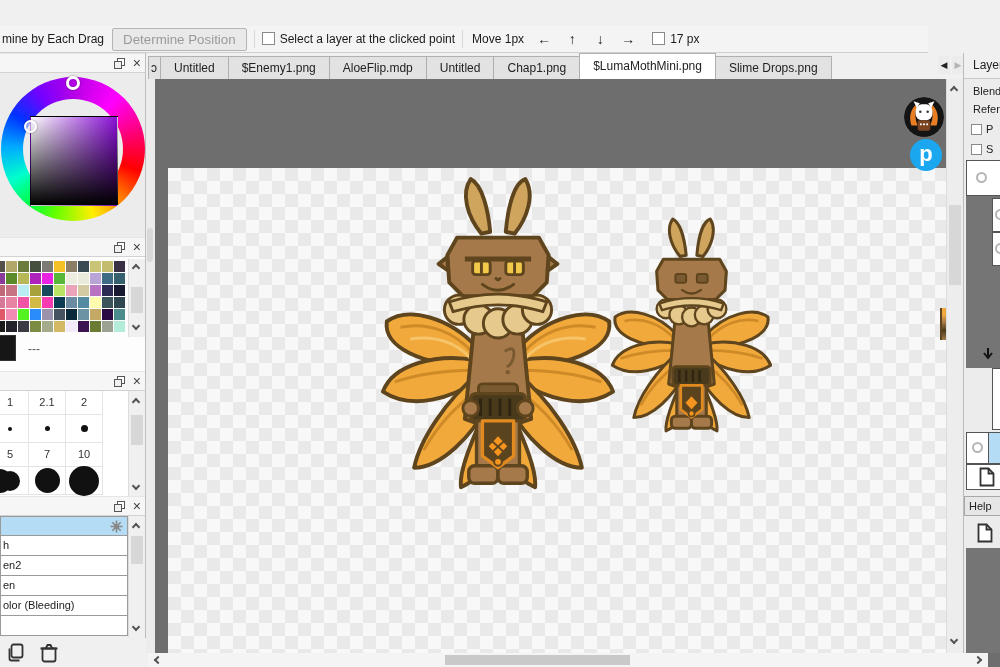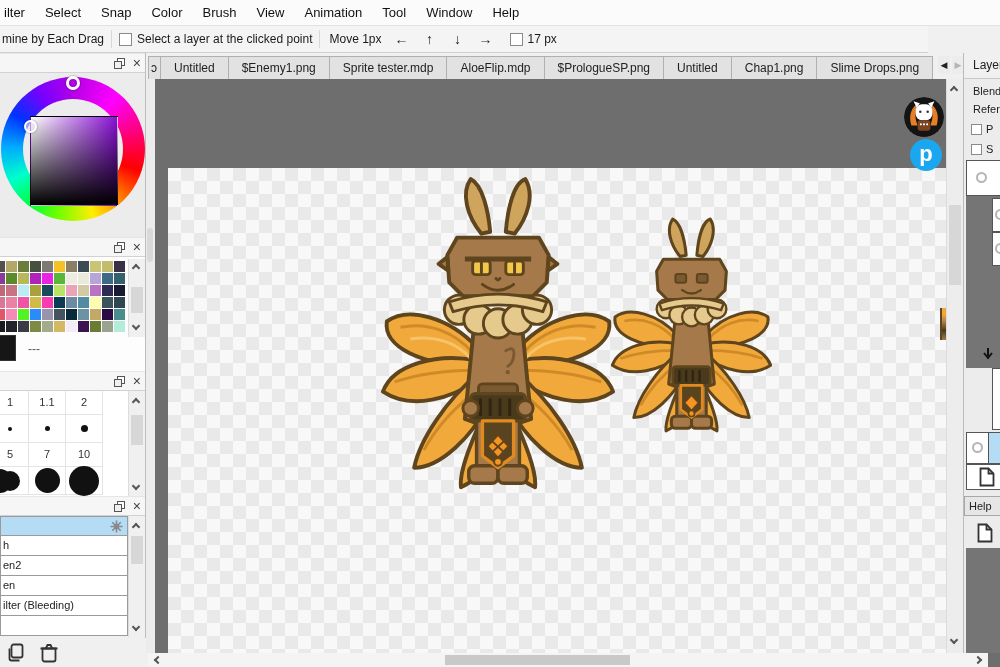--- a/index.html
+++ b/index.html
@@ -10,21 +10,21 @@
   #menubar { position:absolute; left:0; top:0; width:1000px; height:26px; background:#fbfbfb; border-bottom:1px solid #e2e2e2; display:flex; align-items:center; }
   .menu-item { padding:0 10px; font-size:13px; color:#111; cursor:default; }
   .menu-item:first-child { margin-left:-6px; }
 
   
   #toolbar { position:absolute; left:0; top:26px; width:928px; height:27px; background:#f4f4f4; border-bottom:1px solid #cfcfcf; display:flex; align-items:center; font-size:12px; }
   .tb-label { margin-left:2px; white-space:nowrap; }
   .tb-btn { margin-left:8px; padding:3px 10px; background:#e9e9e9; border:1px solid #b4b4b4; border-radius:2px; color:#9a9a9a; white-space:nowrap; }
   .tb-sep { width:1px; height:18px; background:#d8d8d8; margin:0 7px; }
   .cb { display:inline-block; width:13px; height:13px; background:#fff; border:1px solid #8a8a8a; vertical-align:middle; margin-right:5px; flex:none; }
-  .tb-check { display:flex; align-items:center; white-space:nowrap; }
+  .tb-check { display:flex; align-items:flex-start; white-space:nowrap; }
   .arrow-btn { width:28px; text-align:center; font-size:14px; color:#222; background:transparent; border:none; }
 
   
   #tabbar { position:absolute; left:148px; top:53px; width:800px; height:26px; background:#f0f0f0; display:flex; align-items:flex-end; overflow:hidden; }
   .tab { height:23px; line-height:22px; padding:0 13px; background:#e2e2e2; border:1px solid #b0b0b0; border-bottom:none; margin-right:-1px; font-size:12px; color:#222; white-space:nowrap; }
   .tab.active { background:#fff; height:26px; line-height:25px; }
   .tab.sliver { width:13px; padding:0 2px; overflow:hidden; }
   #tab-scrollers { position:absolute; left:938px; top:56px; display:flex; gap:2px; }
   .tab-scroll { width:12px; height:18px; font-size:9px; line-height:18px; text-align:center; background:#ececec; color:#222; }
   .tab-scroll.disabled { color:#b5b5b5; }
@@ -108,35 +108,24 @@
   #refer-bar { position:absolute; left:0px; top:443px; width:37px; height:20px; background:#e6e6e6; border:1px solid #a8a8a8; line-height:18px; padding-left:4px; color:#222; white-space:nowrap; overflow:hidden; }
   .page-icon { position:absolute; }
 
   svg { display:block; }
 </style>
 </head>
 <body>
 
 <div id="app">
 
-  <div id="menubar">
-      <span class="menu-item">ilter</span>
-      <span class="menu-item">Select</span>
-      <span class="menu-item">Snap</span>
-      <span class="menu-item">Color</span>
-      <span class="menu-item">Brush</span>
-      <span class="menu-item">View</span>
-      <span class="menu-item">Animation</span>
-      <span class="menu-item">Tool</span>
-      <span class="menu-item">Window</span>
-      <span class="menu-item">Help</span>
-    </div>
 
   <div id="toolbar">
     <span class="tb-label">mine by Each Drag</span>
+    <button class="tb-btn">Determine Position</button>
     <span class="tb-sep"></span>
     <span class="tb-check">
       <span class="cb"></span>
       <span>Select a layer at the clicked point</span>
     </span>
     <span class="tb-sep"></span>
     <span class="tb-label">Move 1px</span>
     <span id="move-arrows" style="display:flex; margin-left:6px;">
         <button class="arrow-btn">←</button>
         <button class="arrow-btn">↑</button>
@@ -146,25 +135,24 @@
     <span class="tb-check" style="margin-left:10px;">
       <span class="cb"></span>
       <span>17 px</span>
     </span>
   </div>
 
   <div id="tabbar">
       <div class="tab sliver">ɔ</div>
       <div class="tab">Untitled</div>
       <div class="tab">$Enemy1.png</div>
-      <div class="tab">Sprite tester.mdp</div>
       <div class="tab">AloeFlip.mdp</div>
-      <div class="tab">$PrologueSP.png</div>
       <div class="tab">Untitled</div>
       <div class="tab">Chap1.png</div>
+      <div class="tab active">$LumaMothMini.png</div>
       <div class="tab">Slime Drops.png</div>
     </div>
   <div id="tab-scrollers">
     <span class="tab-scroll">◀</span>
     <span class="tab-scroll disabled">▶</span>
   </div>
 
   <div id="left-dock">
 
     <div class="panel-title">
@@ -290,21 +278,21 @@
           </svg>
         <span class="close-x">×</span>
       </span>
     </div>
     <div id="brushsize-body">
       <div id="bs-grid">
           <div class="bs-cell">
             <div class="bs-label">1</div>
           </div>
           <div class="bs-cell">
-            <div class="bs-label">1.1</div>
+            <div class="bs-label">2.1</div>
           </div>
           <div class="bs-cell">
             <div class="bs-label">2</div>
           </div>
           <div class="bs-cell">
             <div class="bs-dotbox">
               <div class="bs-dot" style="width: 4px; height: 4px;"></div>
             </div>
           </div>
           <div class="bs-cell">
@@ -365,21 +353,21 @@
             <svg class="bl-gear" width="13" height="13" viewBox="0 0 13 13">
               <g stroke="#888" stroke-width="1.6">
                 <path d="M6.5,0.5 v12 M0.5,6.5 h12 M2.3,2.3 l8.4,8.4 M10.7,2.3 l-8.4,8.4"></path>
               </g>
               <circle cx="6.5" cy="6.5" r="2.6" fill="#888"></circle>
             </svg>
           </div>
           <div class="bl-row">h</div>
           <div class="bl-row">en2</div>
           <div class="bl-row">en</div>
-          <div class="bl-row">ilter (Bleeding)</div>
+          <div class="bl-row">olor (Bleeding)</div>
           <div class="bl-row"></div>
         </div>
       <div class="vscroll" style="height:121px; top:0;">
         <span class="chev up vs-arrow" style="top:8px;"></span>
         <div class="vs-thumb" style="top:20px; height:28px;"></div>
         <span class="chev down vs-arrow" style="top:108px;"></span>
       </div>
     </div>
 
     <div id="dock-footer">

